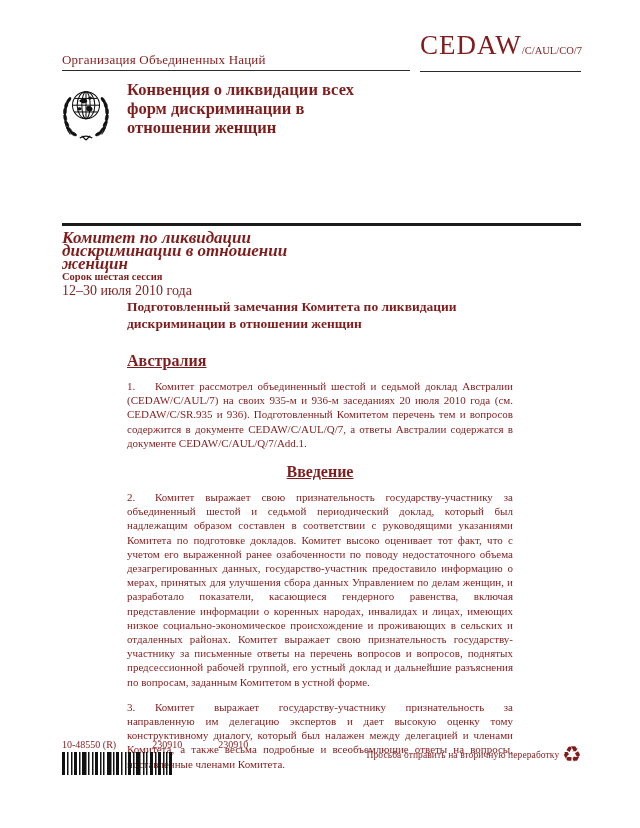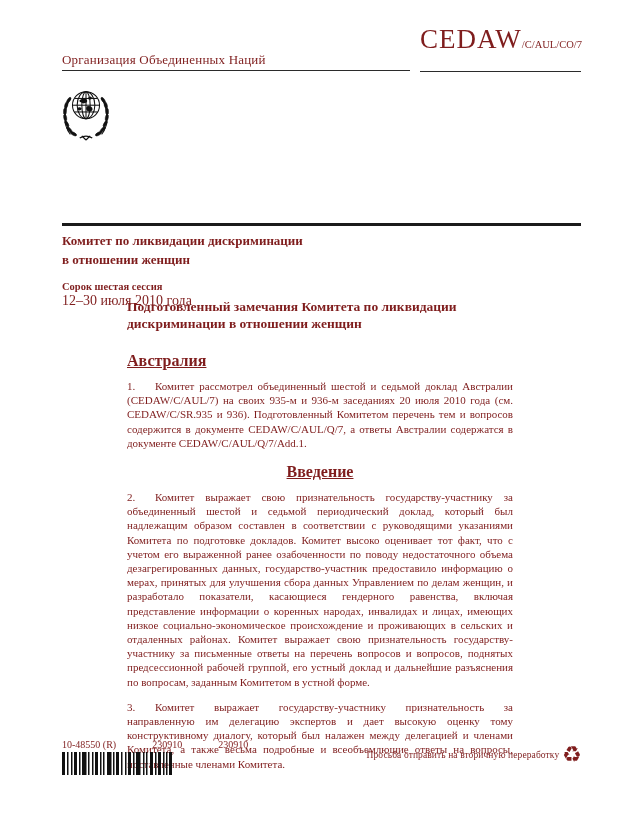--- a/index.html
+++ b/index.html
@@ -16,21 +16,21 @@
   
   .org-name {
     position: absolute; left: 62px; top: 52px;
     font-size: 13px; letter-spacing: 0.2px;
   }
   .rule-left {
     position: absolute; left: 62px; top: 70px;
     width: 348px; height: 1px; background: #2b2b2b;
   }
   .doc-symbol {
-    position: absolute; left: 420px; top: 24px; width: 161px;
+    position: absolute; left: 420px; top: 30px; width: 161px;
     text-align: right; white-space: nowrap;
   }
   .doc-symbol .big { font-size: 27px; letter-spacing: 1px; }
   .doc-symbol .small { font-size: 10.5px; }
   .rule-right {
     position: absolute; left: 420px; top: 71px;
     width: 161px; height: 1px; background: #2b2b2b;
   }
 
   .emblem { position: absolute; left: 60px; top: 84px; width: 52px; height: 58px; }
@@ -48,22 +48,22 @@
 
   .rule-thick {
     position: absolute; left: 62px; top: 223px;
     width: 519px; height: 3px; background: #1b1b1b;
   }
 
   
   .committee {
     position: absolute; left: 62px; top: 231px; width: 250px;
   }
-  .committee .name { font-size: 13px; font-weight: bold; line-height: 19px; }
-  .committee .session { font-size: 10.5px; font-weight: bold; margin-top: 12px; }
+  .committee .name { font-size: 17px; font-weight: bold; line-height: 13px; font-style: italic; }
+  .committee .session { font-size: 10.5px; font-weight: bold; margin-top: 1px; }
   .committee .dates { font-size: 14px; margin-top: 1px; }
 
   
   .main {
     position: absolute; left: 127px; top: 298px; width: 386px;
   }
   .main h1 {
     margin: 0 0 20px 0;
     font-size: 13.5px; font-weight: bold; line-height: 17px;
   }
@@ -153,20 +153,21 @@
           <ellipse cx="87" cy="76" rx="6.5" ry="2.8" transform="rotate(-62 87 76)"></ellipse>
           <ellipse cx="82" cy="87" rx="6.5" ry="2.8" transform="rotate(-48 82 87)"></ellipse>
           <ellipse cx="74" cy="95" rx="6.5" ry="2.8" transform="rotate(-30 74 95)"></ellipse>
         </g>
         <path d="M38 103 Q50 96 62 103" fill="none" stroke-width="2.5"></path>
         <path d="M42 99 L50 107 M58 99 L50 107" fill="none" stroke-width="2.5"></path>
       </g>
     </svg>
   </div>
 
+  <div class="convention-title">Конвенция о ликвидации всех форм дискриминации в отношении женщин</div>
 
 
   <div class="rule-thick"></div>
 
   <div class="committee">
     <div class="name">Комитет по ликвидации дискриминации в отношении женщин</div>
     <div class="session">Сорок шестая сессия</div>
     <div class="dates">12–30 июля 2010 года</div>
   </div>
 

